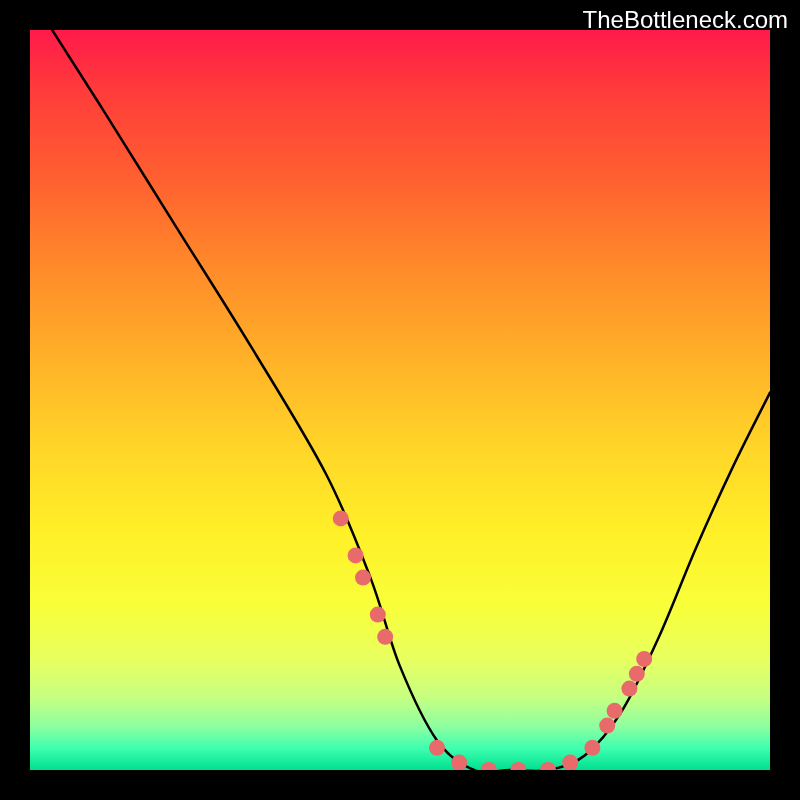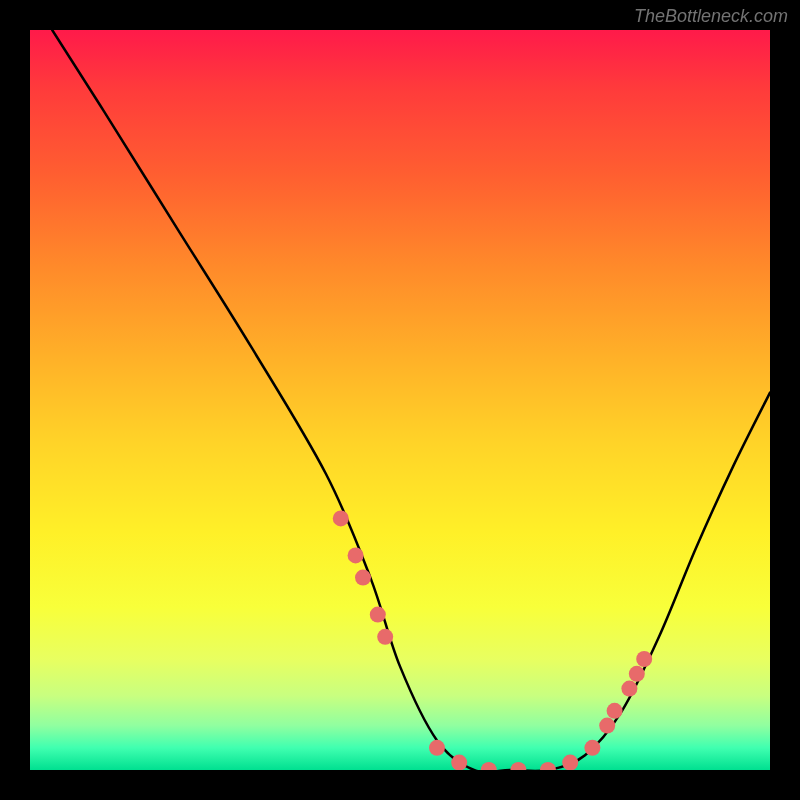--- a/index.html
+++ b/index.html
@@ -7,25 +7,24 @@
     width: 800px;
     height: 800px;
     background: #000;
     position: relative;
     font-family: Arial, sans-serif;
   }
   .watermark {
     position: absolute;
     top: 6px;
     right: 12px;
-    color: #737373;
-    font-size: 18px;
+    color: #ffffff;
+    font-size: 24px;
     font-weight: 500;
     z-index: 10;
-    font-style: italic;
   }
   .plot-area {
     position: absolute;
     left: 30px;
     top: 30px;
     width: 740px;
     height: 740px;
     overflow: hidden;
   }
   .gradient-bg {

